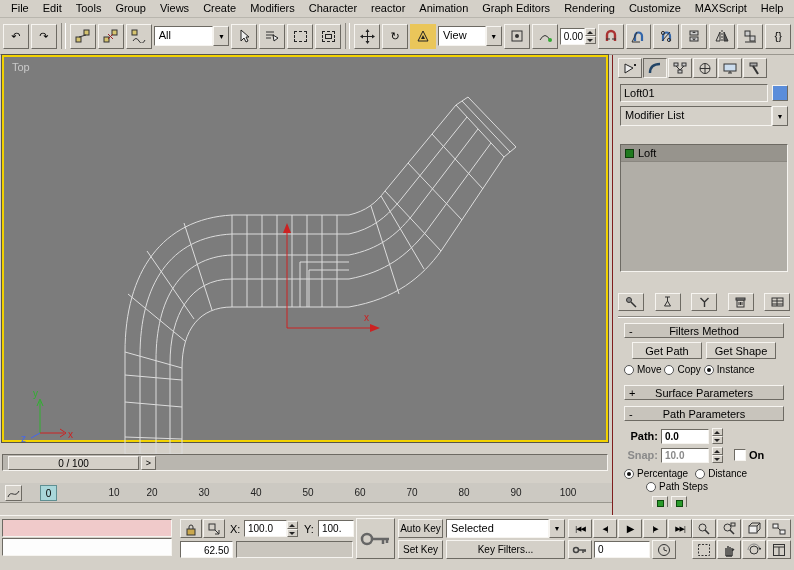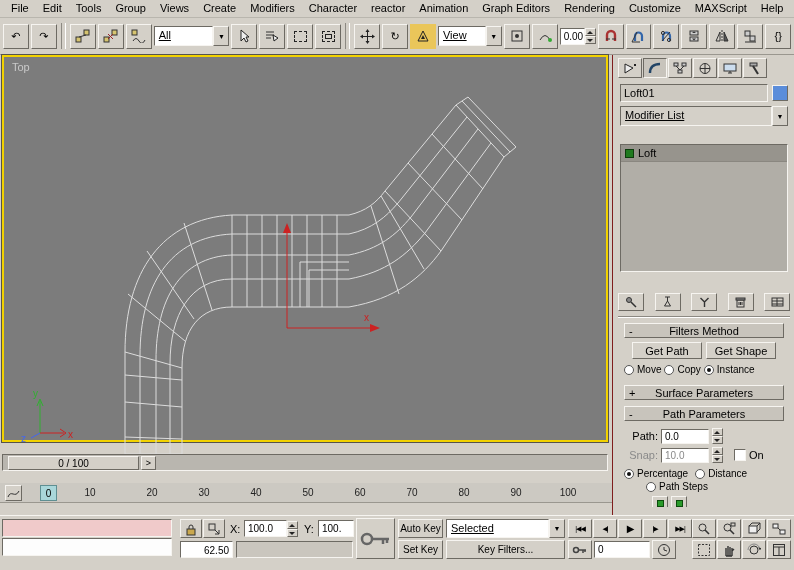--- a/index.html
+++ b/index.html
@@ -13,21 +13,21 @@
 
   
   #menubar{height:18px;display:flex;align-items:center;padding-left:4px;background:#d4d0c8;border-bottom:1px solid #b9b6ae;}
   .menu-item{padding:0 7px;line-height:17px;cursor:default;}
 
   
   #toolbar{height:37px;display:flex;align-items:center;padding:0 3px;gap:2px;border-bottom:1px solid #9a978f;}
   .tbtn{width:26px;height:25px;display:flex;align-items:center;justify-content:center;}
   .tsep{width:5px;height:26px;border-left:1px solid #8c8982;border-right:1px solid #fff;margin:0 2px;}
   .combo{display:flex;height:20px;}
-  .combo .cval{background:#fff;border:1px solid;border-color:#6d6a63 #f6f4f0 #f6f4f0 #6d6a63;padding:2px 4px 0 4px;flex:1;font-size:11px;text-decoration:underline;}
+  .combo .cval{background:#fff;border:1px solid;border-color:#6d6a63 #f6f4f0 #f6f4f0 #6d6a63;padding:2px 4px 0 4px;flex:1;font-size:11px;}
   .combo .carr{width:16px;font-size:7px;}
   .tool-active{background:#eac65a;border-color:#6d6a63 #f6f4f0 #f6f4f0 #6d6a63;}
   .dashedbox{width:13px;height:11px;border:1px dashed #222;}
   .dashedbox .inner{width:7px;height:5px;border:1px solid #222;margin:2px;}
 
   .spin{display:inline-flex;flex-direction:column;width:11px;height:16px;}
   .spin span{flex:1;position:relative;background:#d4d0c8;border:1px solid;border-color:#f6f4f0 #6d6a63 #6d6a63 #f6f4f0;}
   .spin .up::after{content:"";position:absolute;left:1px;top:2px;border-left:3px solid transparent;border-right:3px solid transparent;border-bottom:3px solid #222;}
   .spin .dn::after{content:"";position:absolute;left:1px;top:2px;border-left:3px solid transparent;border-right:3px solid transparent;border-top:3px solid #222;}
 
@@ -66,21 +66,21 @@
   #rollouts{padding:3px 8px 0 8px;}
   .rhead{height:15px;background:#c8c4bc;position:relative;text-align:center;font-size:11px;line-height:14px;border:1px solid;border-color:#f6f4f0 #6d6a63 #6d6a63 #f6f4f0;}
   .rstate{position:absolute;left:4px;top:0;}
   .rbody{padding:4px 0 2px 0;}
   .btnrow{display:flex;gap:4px;justify-content:center;}
   .pbtn{width:70px;height:17px;font-size:11px;}
   .radiorow{display:flex;align-items:center;gap:3px;margin-top:5px;font-size:10px;}
   .radio{width:10px;height:10px;border-radius:50%;border:1px solid #555;background:#fff;display:inline-flex;align-items:center;justify-content:center;flex:none;}
   .radio.on::after{content:"";width:4px;height:4px;border-radius:50%;background:#111;}
   .checkbox{width:12px;height:12px;background:#fff;border:1px solid;border-color:#6d6a63 #f6f4f0 #f6f4f0 #6d6a63;flex:none;}
-  .prow{display:flex;align-items:center;gap:3px;margin-top:3px;font-size:11px;}
+  .prow{display:flex;align-items:center;gap:3px;margin-top:3px;font-size:11px;font-weight:bold;}
   .plabel{width:34px;text-align:right;}
   .pfield{width:48px;height:15px;background:#fff;border:1px solid;border-color:#6d6a63 #f6f4f0 #f6f4f0 #6d6a63;font-size:10px;padding:1px 0 0 3px;}
   .dis{color:#8a8a8a;}
   .cutrow{height:11px;overflow:hidden;margin-top:4px;display:flex;gap:3px;padding-left:28px;}
   .cutbtn{width:16px;height:14px;}
   .greensq{width:7px;height:7px;background:#2a9a2a;border:1px solid #0c4c0c;}
 
   
   #statusbar{height:55px;position:relative;border-top:1px solid #f6f4f0;}
   #listener-pink{left:2px;top:3px;width:170px;height:18px;background:#f0caca;}
@@ -300,21 +300,21 @@
         <div id="ts-next" class="raised ctr">&gt;</div>
       </div>
 
       <div id="trackbar">
         <div id="curve-btn" class="raised ctr">
             <svg width="13" height="11">
               <path d="M1,9 C4,1 8,11 12,3" fill="none" stroke="#333"></path>
             </svg>
           </div>
         <div id="cur-frame" class="ctr">0</div>
-        <span class="tick" style="left:77px">10</span>
+        <span class="tick" style="left:101px">10</span>
         <span class="tick" style="left:139px">20</span>
         <span class="tick" style="left:191px">30</span>
         <span class="tick" style="left:243px">40</span>
         <span class="tick" style="left:295px">50</span>
         <span class="tick" style="left:347px">60</span>
         <span class="tick" style="left:399px">70</span>
         <span class="tick" style="left:451px">80</span>
         <span class="tick" style="left:503px">90</span>
         <span class="tick" style="left:555px">100</span>
       </div>

